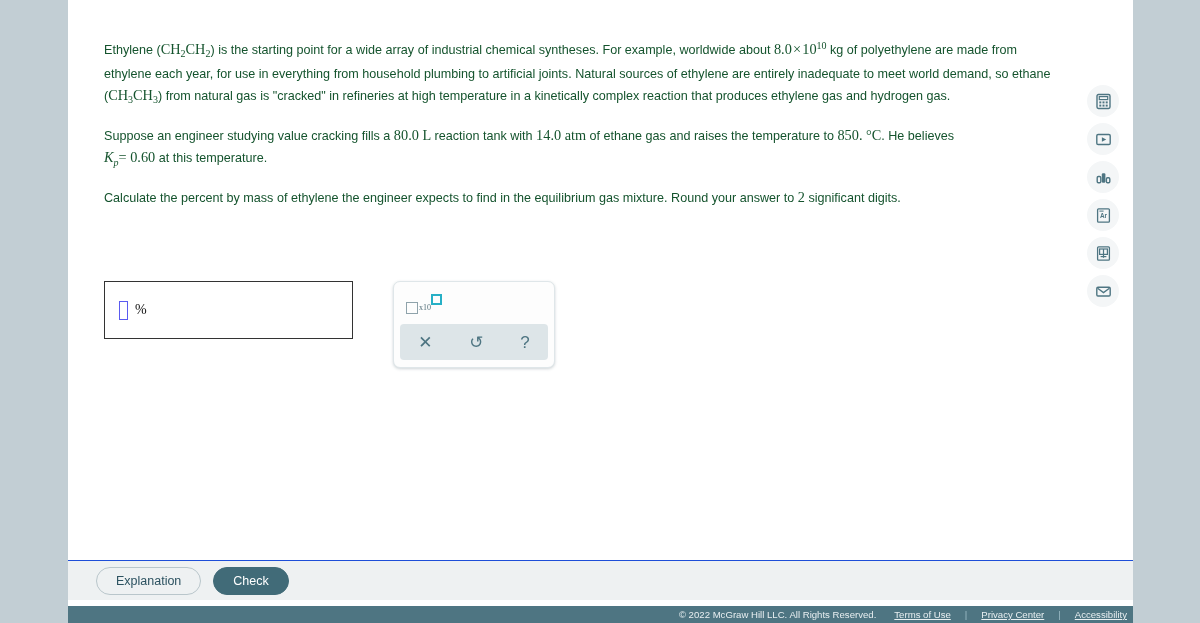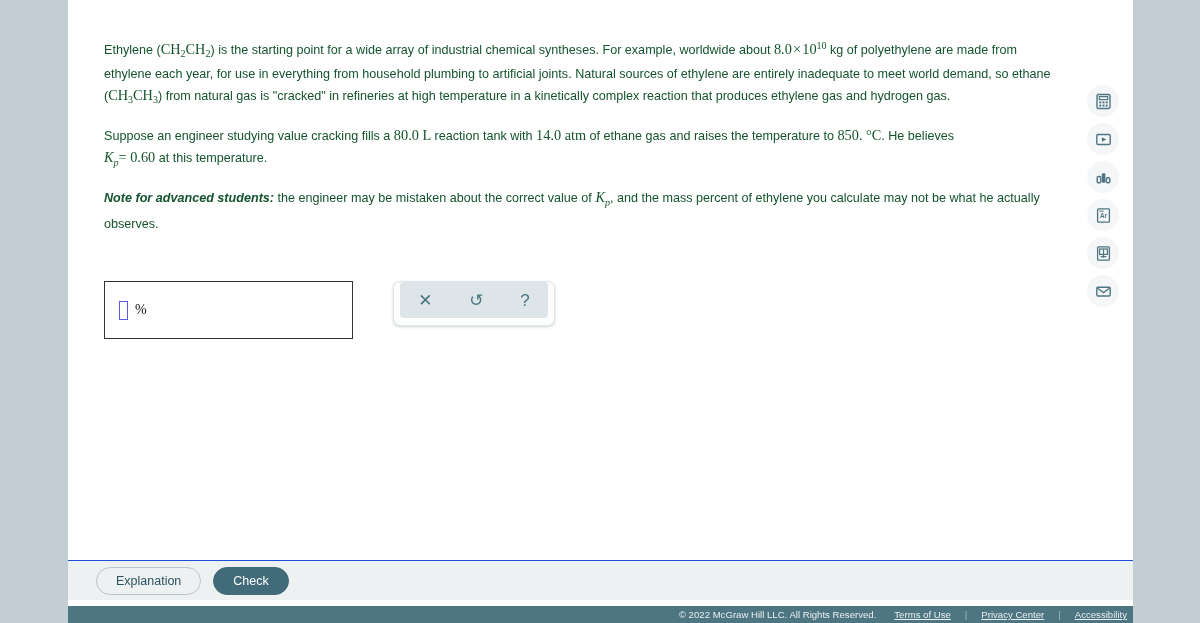--- a/index.html
+++ b/index.html
@@ -284,35 +284,42 @@
 
       <p>
         <span>Ethylene (</span><span class="mth">CH<sub>2</sub>CH<sub>2</sub></span><span>) is the starting point for a wide array of industrial chemical syntheses. For example, worldwide about </span><span class="mth">8.0 × 10<sup>10</sup></span><span> kg of polyethylene are made from ethylene each year, for use in everything from household plumbing to artificial joints. Natural sources of ethylene are entirely inadequate to meet world demand, so ethane (</span><span class="mth">CH<sub>3</sub>CH<sub>3</sub></span><span>) from natural gas is "cracked" in refineries at high temperature in a kinetically complex reaction that produces ethylene gas and hydrogen gas.</span>
       </p>
 
       <p>
         <span>Suppose an engineer studying value cracking fills a </span><span class="mth">80.0</span>&nbsp;<span class="mth">L</span><span> reaction tank with </span><span class="mth">14.0</span>&nbsp;<span class="mth">atm</span><span> of ethane gas and raises the temperature to </span><span class="mth">850.</span>&nbsp;<span class="mth">°C</span><span>. He believes </span><br>
         <span class="mvar">K<sub style="font-size:10px">p</sub></span><span class="mth">= 0.60</span><span> at this temperature.</span>
       </p>
 
-
       <p>
-        <span class="note-lead">Note for advanced students:</span><span> the engineer may be mistaken about the correct value of </span><span class="mvar">K<sub style="font-size:10px">p</sub></span><span>, and the mass percent of ethylene you calculate may not be what he actually observes.</span>
+        <span>Calculate the percent by mass of ethylene the engineer expects to find in the equilibrium gas mixture. Round your answer to </span><span class="mth">2</span><span> significant digits.</span>
       </p>
+
 
     </div>
 
     <div class="answer-row">
 
       <div class="answer-box">
         <span class="cursor-box"></span>
         <span class="pct-label">%</span>
       </div>
 
       <div class="palette">
+        <div class="palette-top">
+          <span class="sci-icon">
+            <span class="sq-gray"></span>
+              <span class="x10">x10</span>
+              <span class="sq-teal"></span>
+          </span>
+        </div>
         <div class="palette-bar">
           <button>✕</button>
           <button>↺</button>
           <button>?</button>
         </div>
       </div>
 
     </div>
 
     <div class="rail">

